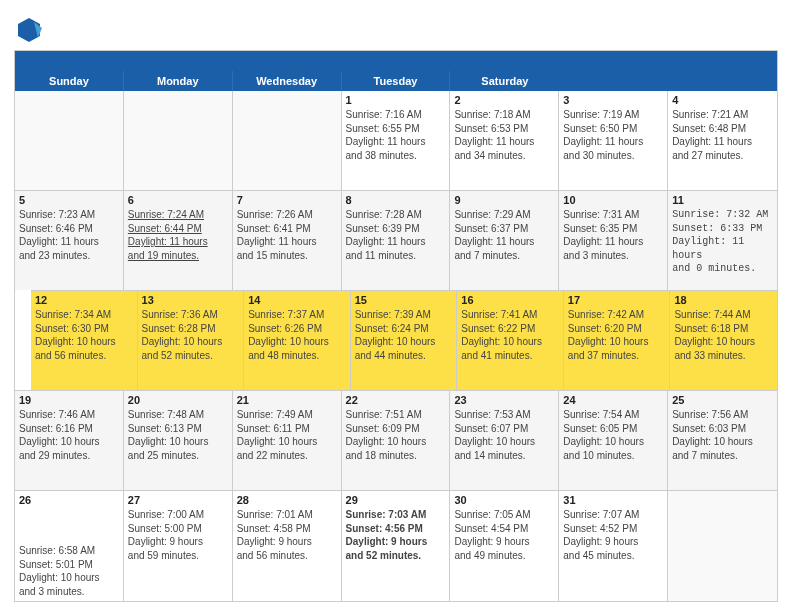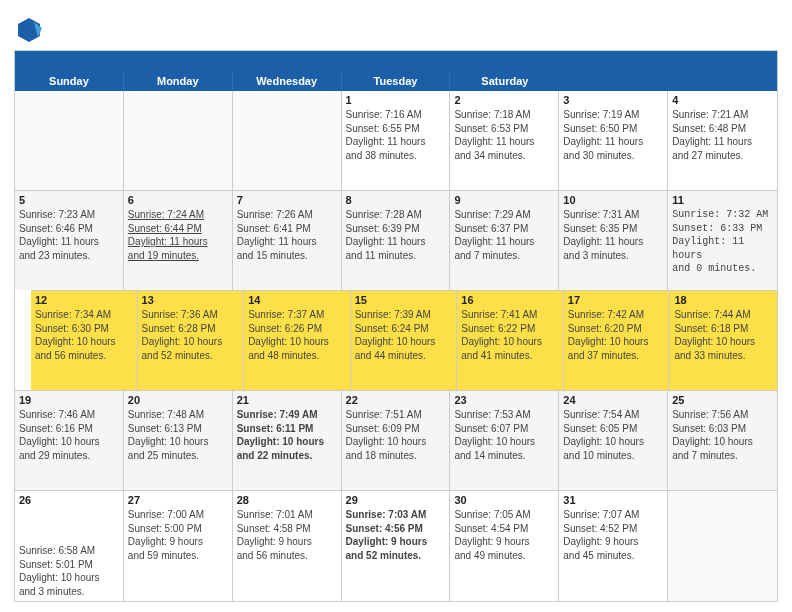--- a/index.html
+++ b/index.html
@@ -294,21 +294,21 @@
           </div>
           <div class="cal-cell">
             <div class="day-num">20</div>
             <div class="cell-info" style="white-space: pre-line;">Sunrise: 7:48 AM
 Sunset: 6:13 PM
 Daylight: 10 hours
 and 25 minutes.</div>
           </div>
           <div class="cal-cell">
             <div class="day-num">21</div>
-            <div class="cell-info" style="white-space: pre-line; font-weight: bold;">Sunrise: 7:49 AM
+            <div class="cell-info" style="white-space: pre-line;">Sunrise: 7:49 AM
 Sunset: 6:11 PM
 Daylight: 10 hours
 and 22 minutes.</div>
           </div>
           <div class="cal-cell">
             <div class="day-num">22</div>
             <div class="cell-info" style="white-space: pre-line;">Sunrise: 7:51 AM
 Sunset: 6:09 PM
 Daylight: 10 hours
 and 18 minutes.</div>

